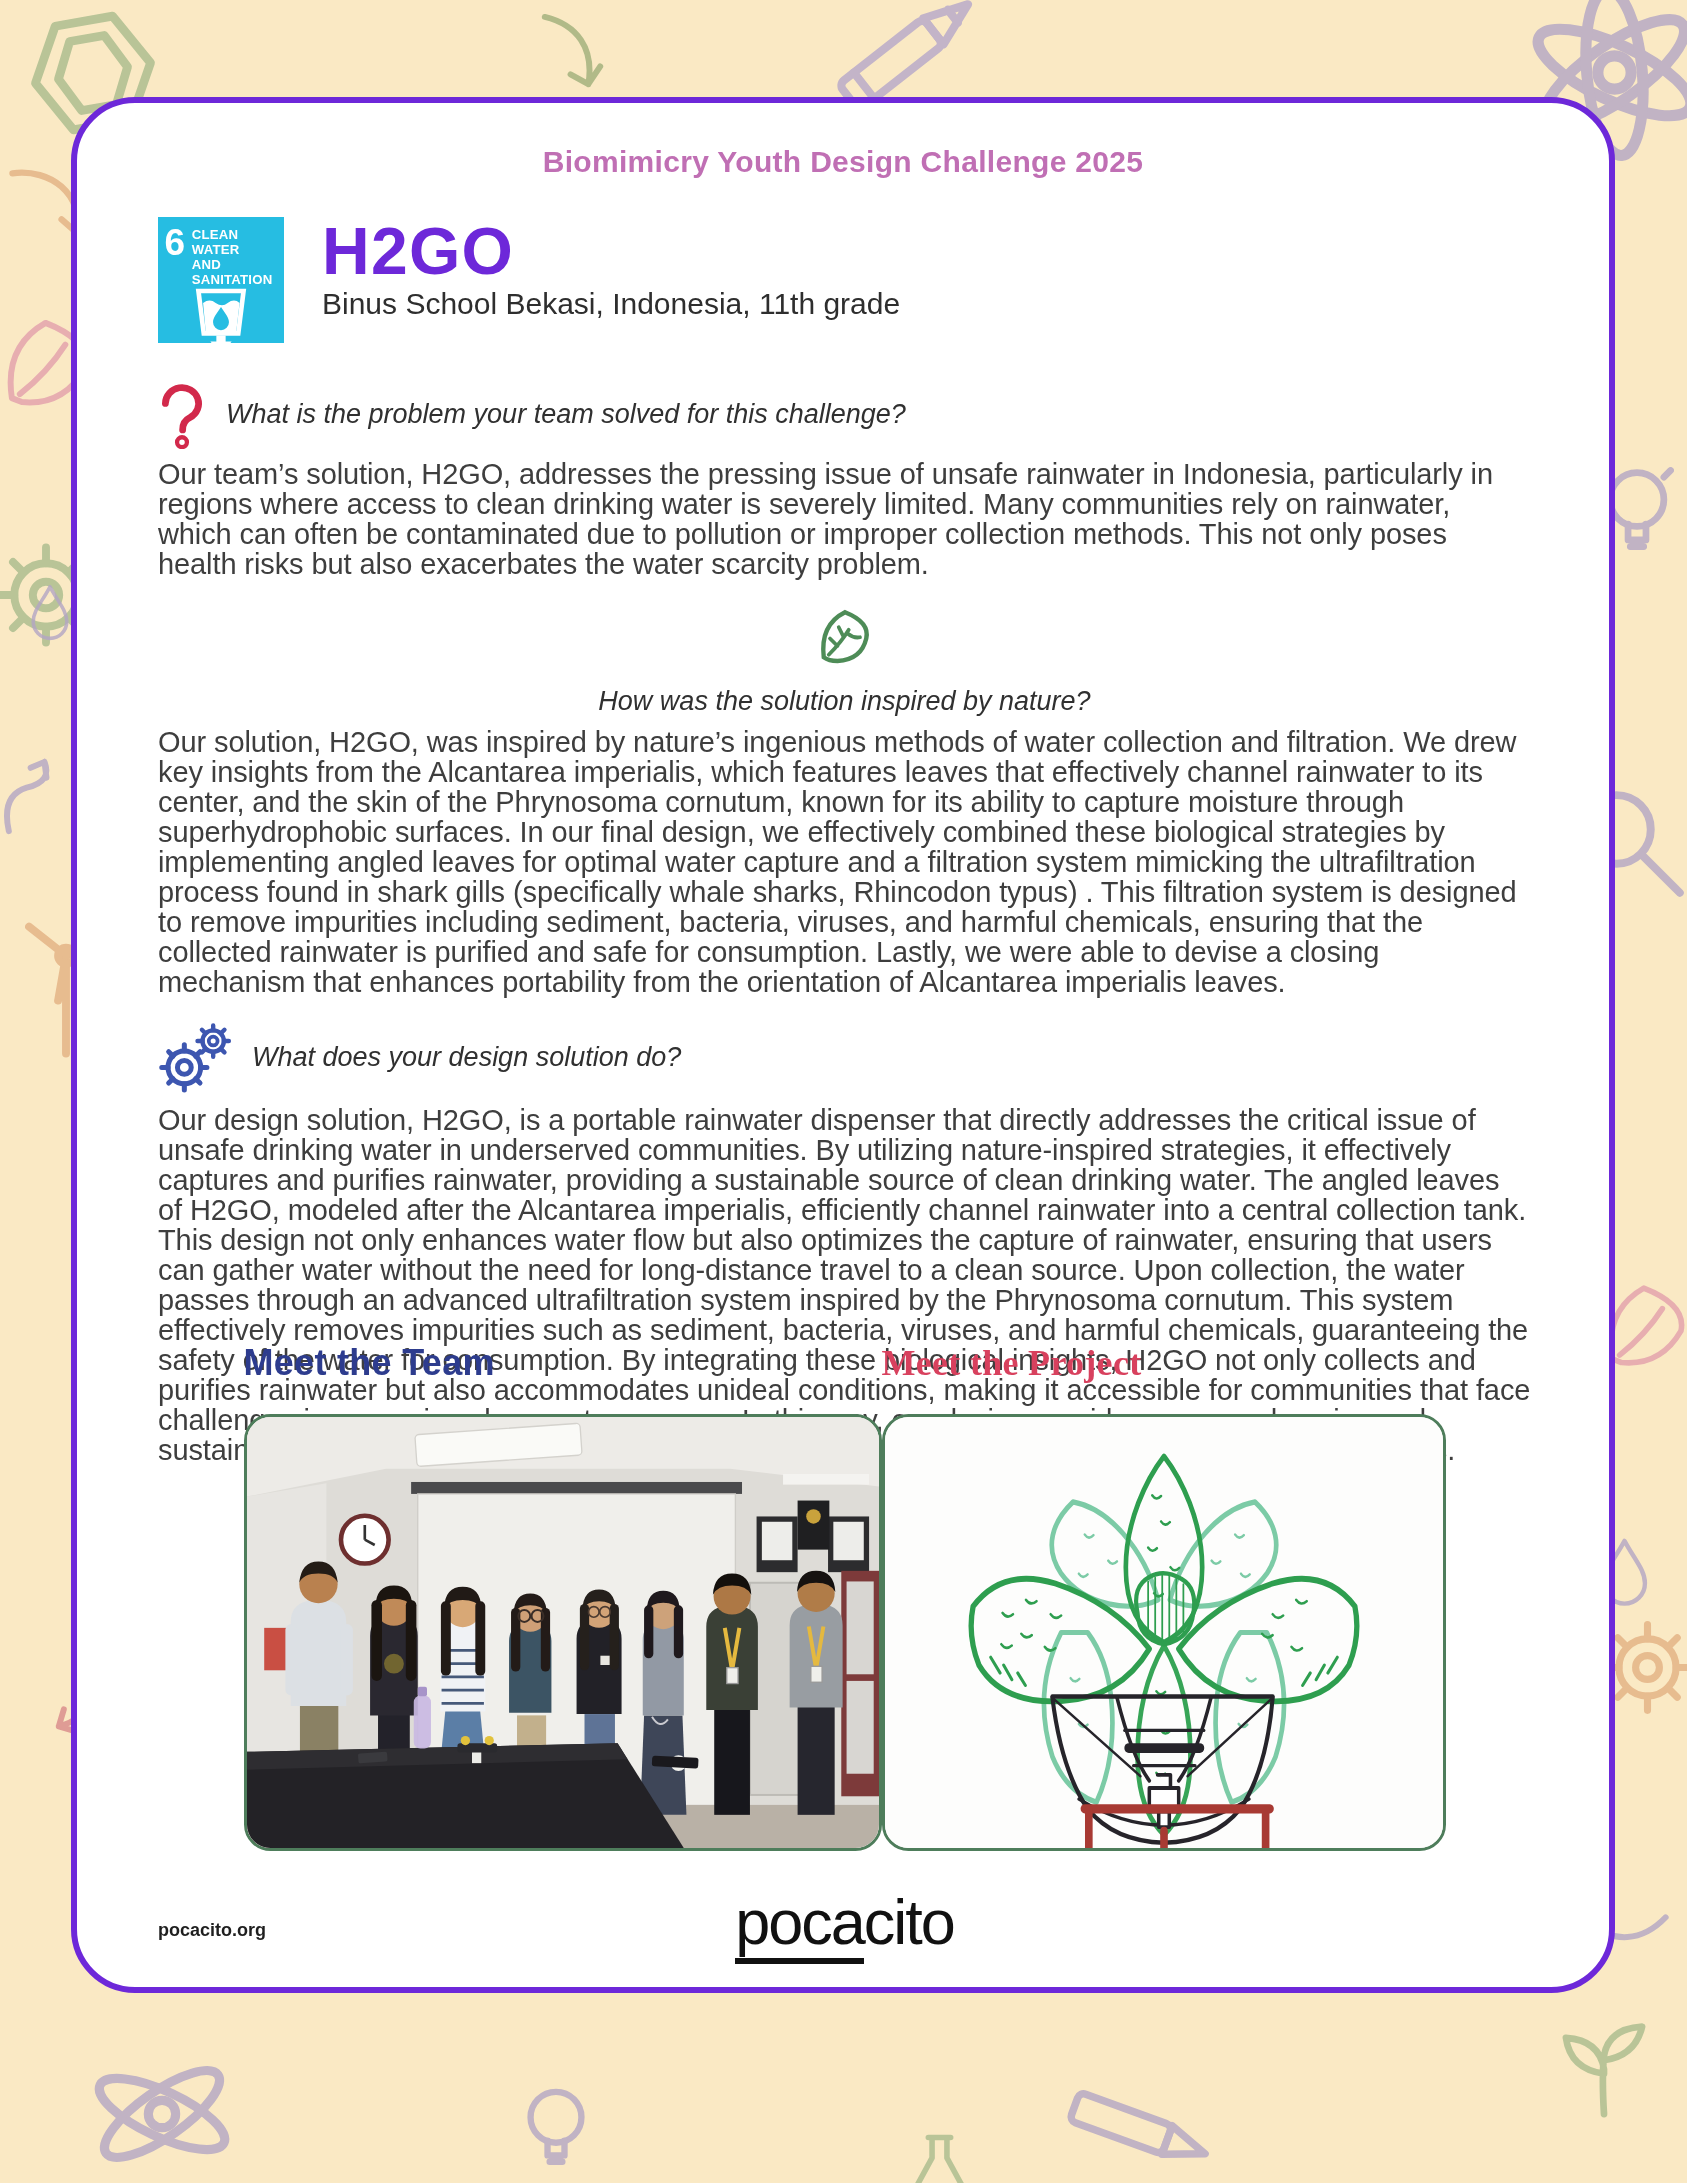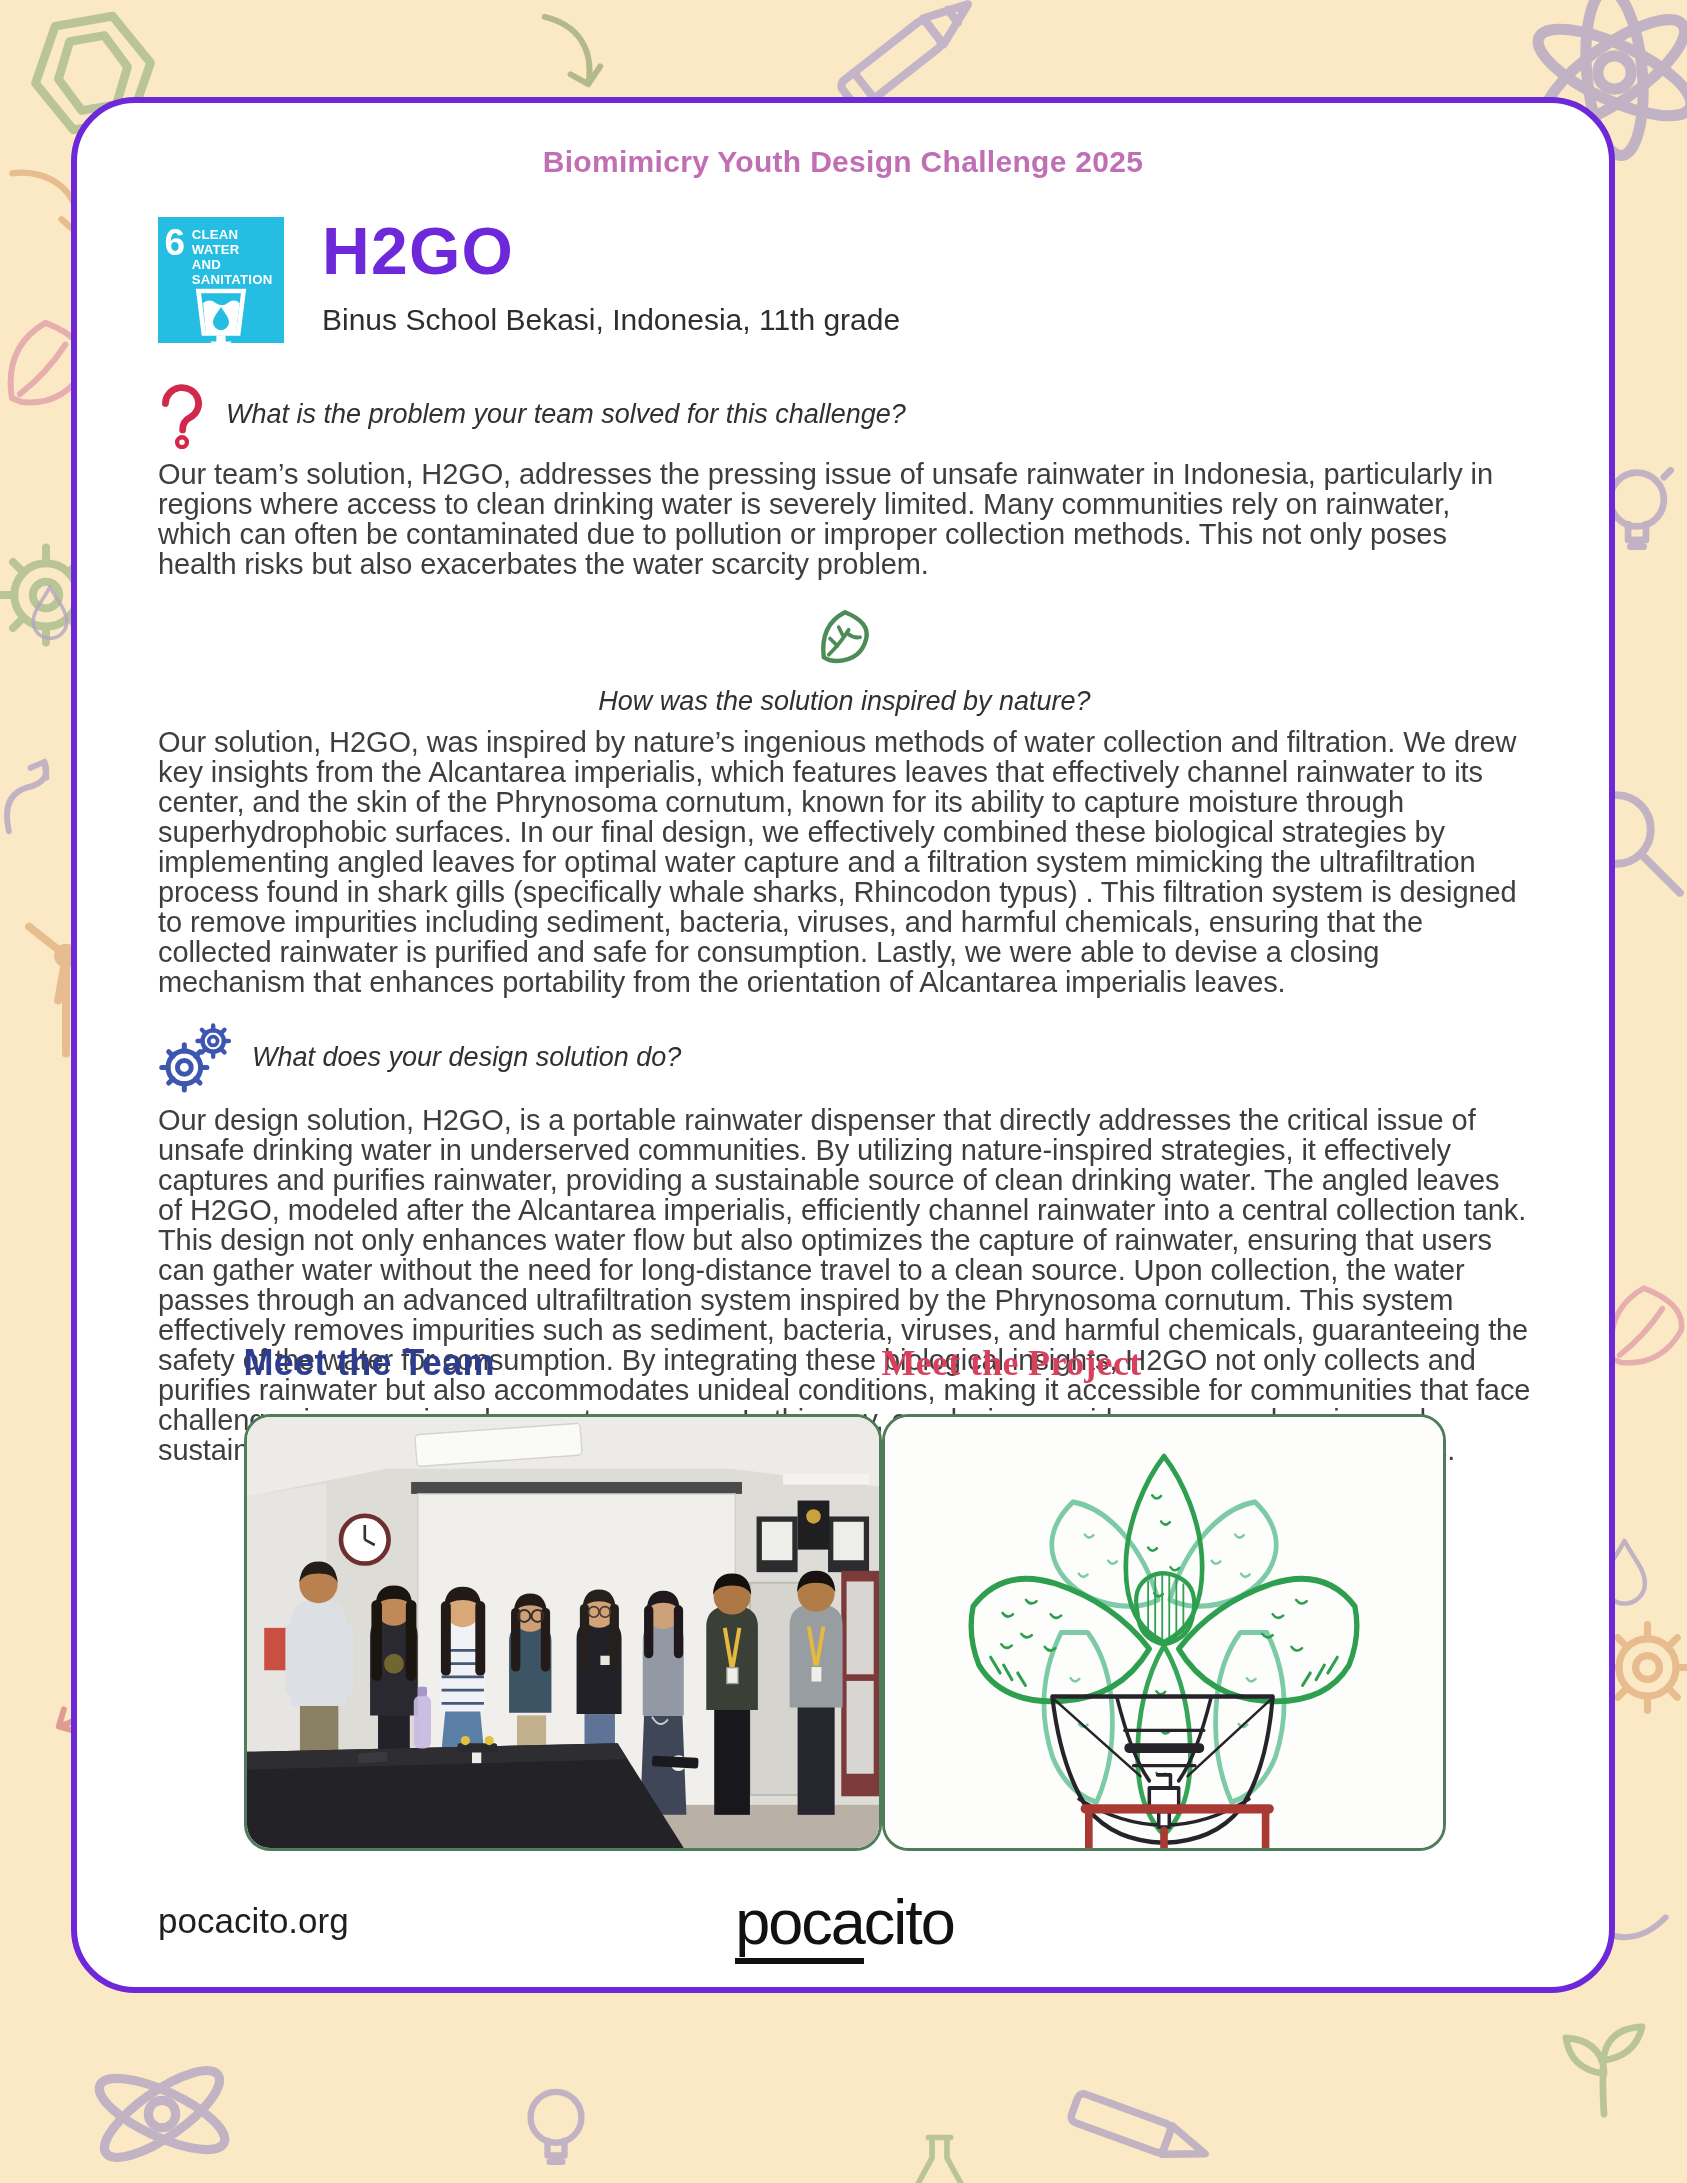--- a/index.html
+++ b/index.html
@@ -27,21 +27,21 @@
   .title-row{position:absolute;left:81px;top:114px;display:flex;align-items:flex-start;gap:38px;}
   .sdg{
     width:126px;height:126px;background:#26BDE2;color:#fff;
     padding:8px 6.6px;box-sizing:border-box;flex:0 0 auto;
   }
   .sdg-top{display:flex;gap:6.6px;align-items:flex-start;}
   .sdg-num{font-size:37px;font-weight:800;line-height:.95;}
   .sdg-label{font-size:13.2px;font-weight:700;line-height:1.12;margin-top:3.3px;letter-spacing:0.2px;}
   .sdg-glass{display:block;margin:0 auto;}
   .project-title{font-size:66px;font-weight:800;color:#6d28d9;letter-spacing:1.3px;line-height:1;margin-top:1.3px;}
-  .project-school{font-size:30px;color:#2e2e2e;margin-top:19px;}
+  .project-school{font-size:30px;color:#2e2e2e;margin-top:3px;}
   
   .qa{position:absolute;left:81px;right:78px;top:277px;}
   .q-row{display:flex;align-items:center;gap:20px;}
   .q-row.second{margin-top:26.5px;flex-direction:column;}
   .q-row.third{margin-top:24px;}
   .q-icon{flex:0 0 auto;}
   .q-text{font-style:italic;font-size:27px;color:#303030;}
   .answer{font-size:29px;line-height:30px;color:#3e3e3e;margin-top:10px;letter-spacing:-0.1px;}
   
   .meet{position:absolute;left:81px;right:78px;top:1239px;}
@@ -51,21 +51,21 @@
   .meet-heading{font-size:36px;font-weight:800;letter-spacing:0.3px;}
   .team-col .meet-heading{color:#2D3C8E;}
   .project-col .meet-heading{color:#D8415E;}
   .photo-box{
     margin-top:30px;height:437px;border:3.3px solid #4E7D5B;border-radius:26.5px;
     overflow:hidden;background:#fff;box-sizing:border-box;
   }
   .photo-box svg{display:block;width:100%;height:100%;}
   
   .footer{position:absolute;left:81px;right:78px;bottom:26.5px;height:79px;}
-  .site{position:absolute;left:0;bottom:20px;font-size:35px;font-weight:400;color:#1f1f1f;text-align:center;}
+  .site{position:absolute;left:0;bottom:20px;font-size:18px;font-weight:700;color:#1f1f1f;text-align:center;}
   .wordmark{position:absolute;left:0;right:0;bottom:2.6px;text-align:center;font-size:63px;font-weight:400;color:#111;letter-spacing:-2px;}
   .wordmark .u{border-bottom:6px solid #111;padding-bottom:0.7px;}
 </style>
 </head>
 <body>
 
 <svg class="doodle" style="left:20px;top:0;width:146px;height:146px;transform:rotate(-10deg)" viewBox="0 0 100 100">
     <path d="M30,14 L70,14 L90,50 L70,86 L30,86 L10,50 Z" stroke="#A9BC8D"></path>
     <path d="M38,26 L62,26 L74,50 L62,74 L38,74 L26,50 Z" stroke="#A9BC8D"></path>
   </svg>

